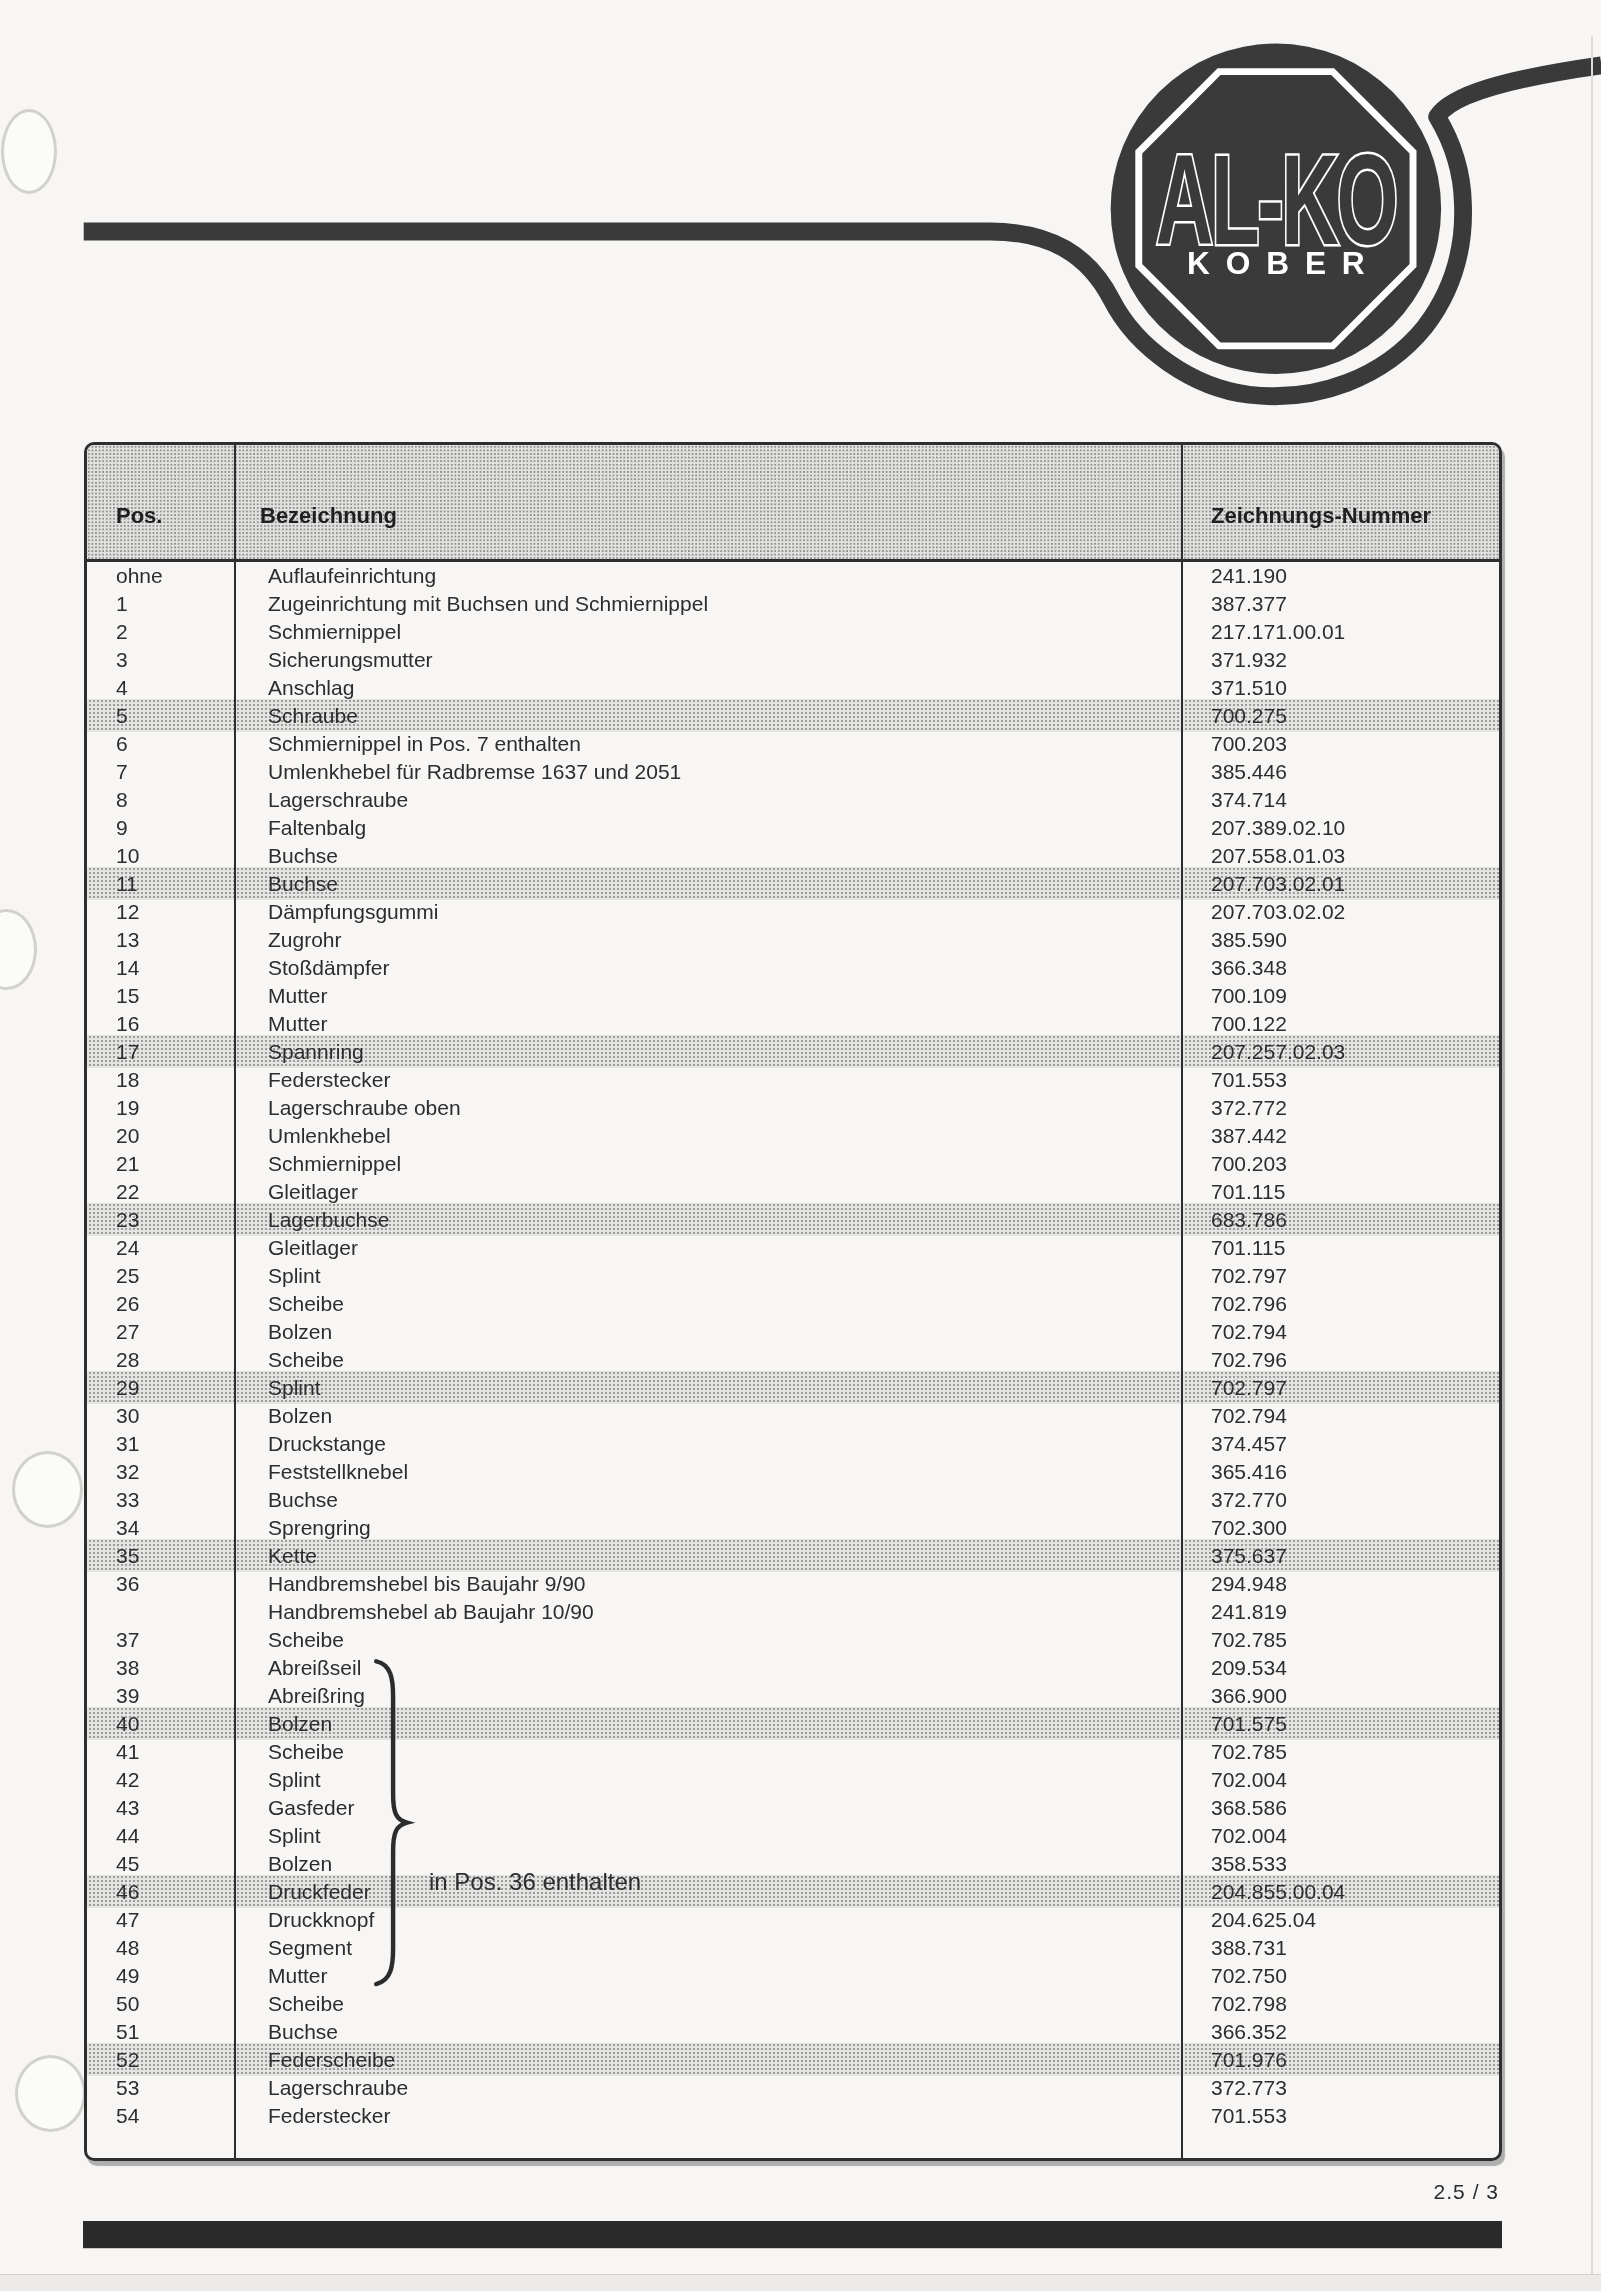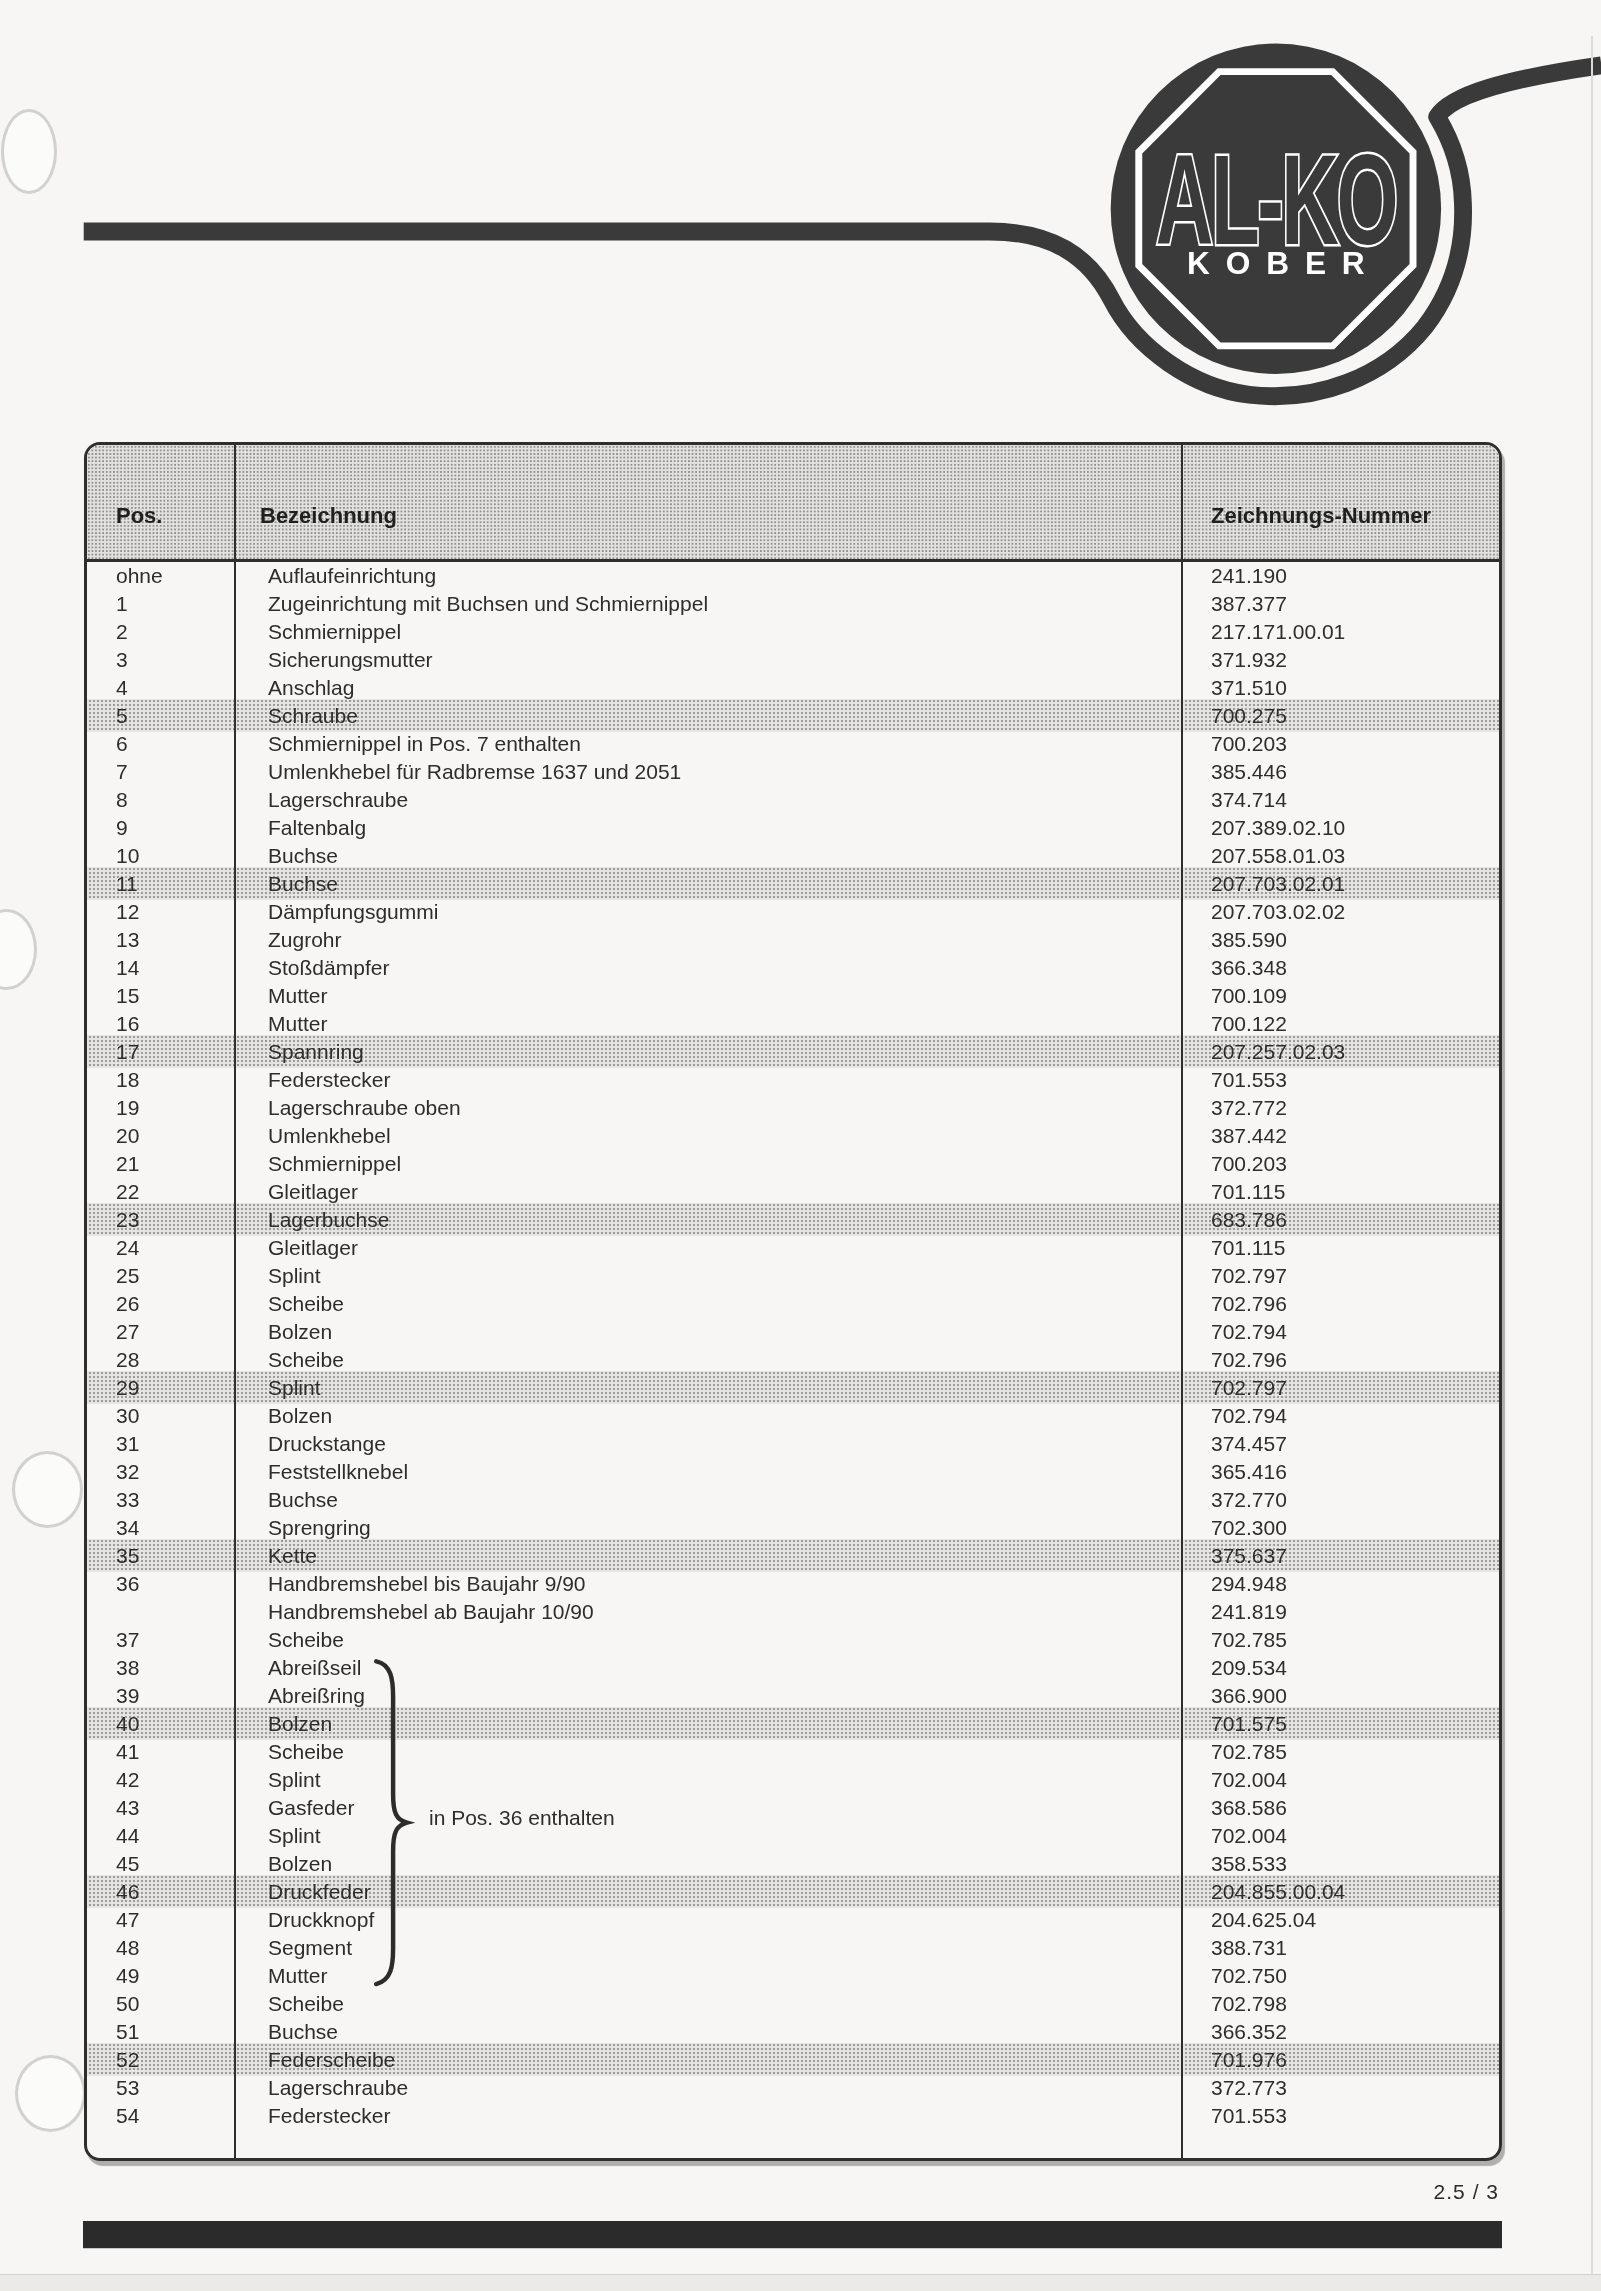--- a/index.html
+++ b/index.html
@@ -18,21 +18,21 @@
   
   .hole{
     position:absolute;border:3px solid #d2d1ce;border-radius:50%;
     background:rgba(255,255,255,.55);
   }
   
   #logo{position:absolute;left:0;top:0;}
   
   #table{
     position:absolute;left:84px;top:442px;width:1418px;height:1719px;
-    border:3px solid #2e2e2e;border-radius:16px;
+    border:3px solid #2e2e2e;border-radius:10px;
     box-sizing:border-box;overflow:hidden;
     box-shadow:3px 5px 1px rgba(40,40,40,.35);
     background:transparent;
   }
   #thead{
     height:117px;border-bottom:3px solid #2e2e2e;box-sizing:border-box;
     display:flex;align-items:flex-end;padding-bottom:30px;
     font-weight:bold;font-size:22px;color:#1f1f1f;
   }
   .hc1{width:147px;padding-left:29px;box-sizing:border-box;}
@@ -49,21 +49,21 @@
     background-color:#e5e4e2;
     background-image:radial-gradient(circle,#9b9b99 0.8px,rgba(0,0,0,0) 1px);
     background-size:4px 4px;
   }
   .vsep{position:absolute;top:0;bottom:0;width:2px;background:#2e2e2e;}
   #vsep1{left:147px;}
   #vsep2{left:1094px;}
   
   #brace-layer{position:absolute;left:0;top:0;pointer-events:none;}
   #brace-note{
-    position:absolute;left:429px;top:1806px;font-size:21px;color:#2d2d2d;
+    position:absolute;left:429px;top:1868px;font-size:24px;color:#2d2d2d;
   }
   
   #page-number{
     position:absolute;top:2180px;right:103px;font-size:21px;color:#2b2b2b;
     letter-spacing:1px;
   }
   #footer-bar{
     position:absolute;left:83px;top:2221px;width:1419px;height:27px;
     background:#2b2b2b;box-shadow:0 1px 0 rgba(0,0,0,.18);
   }

